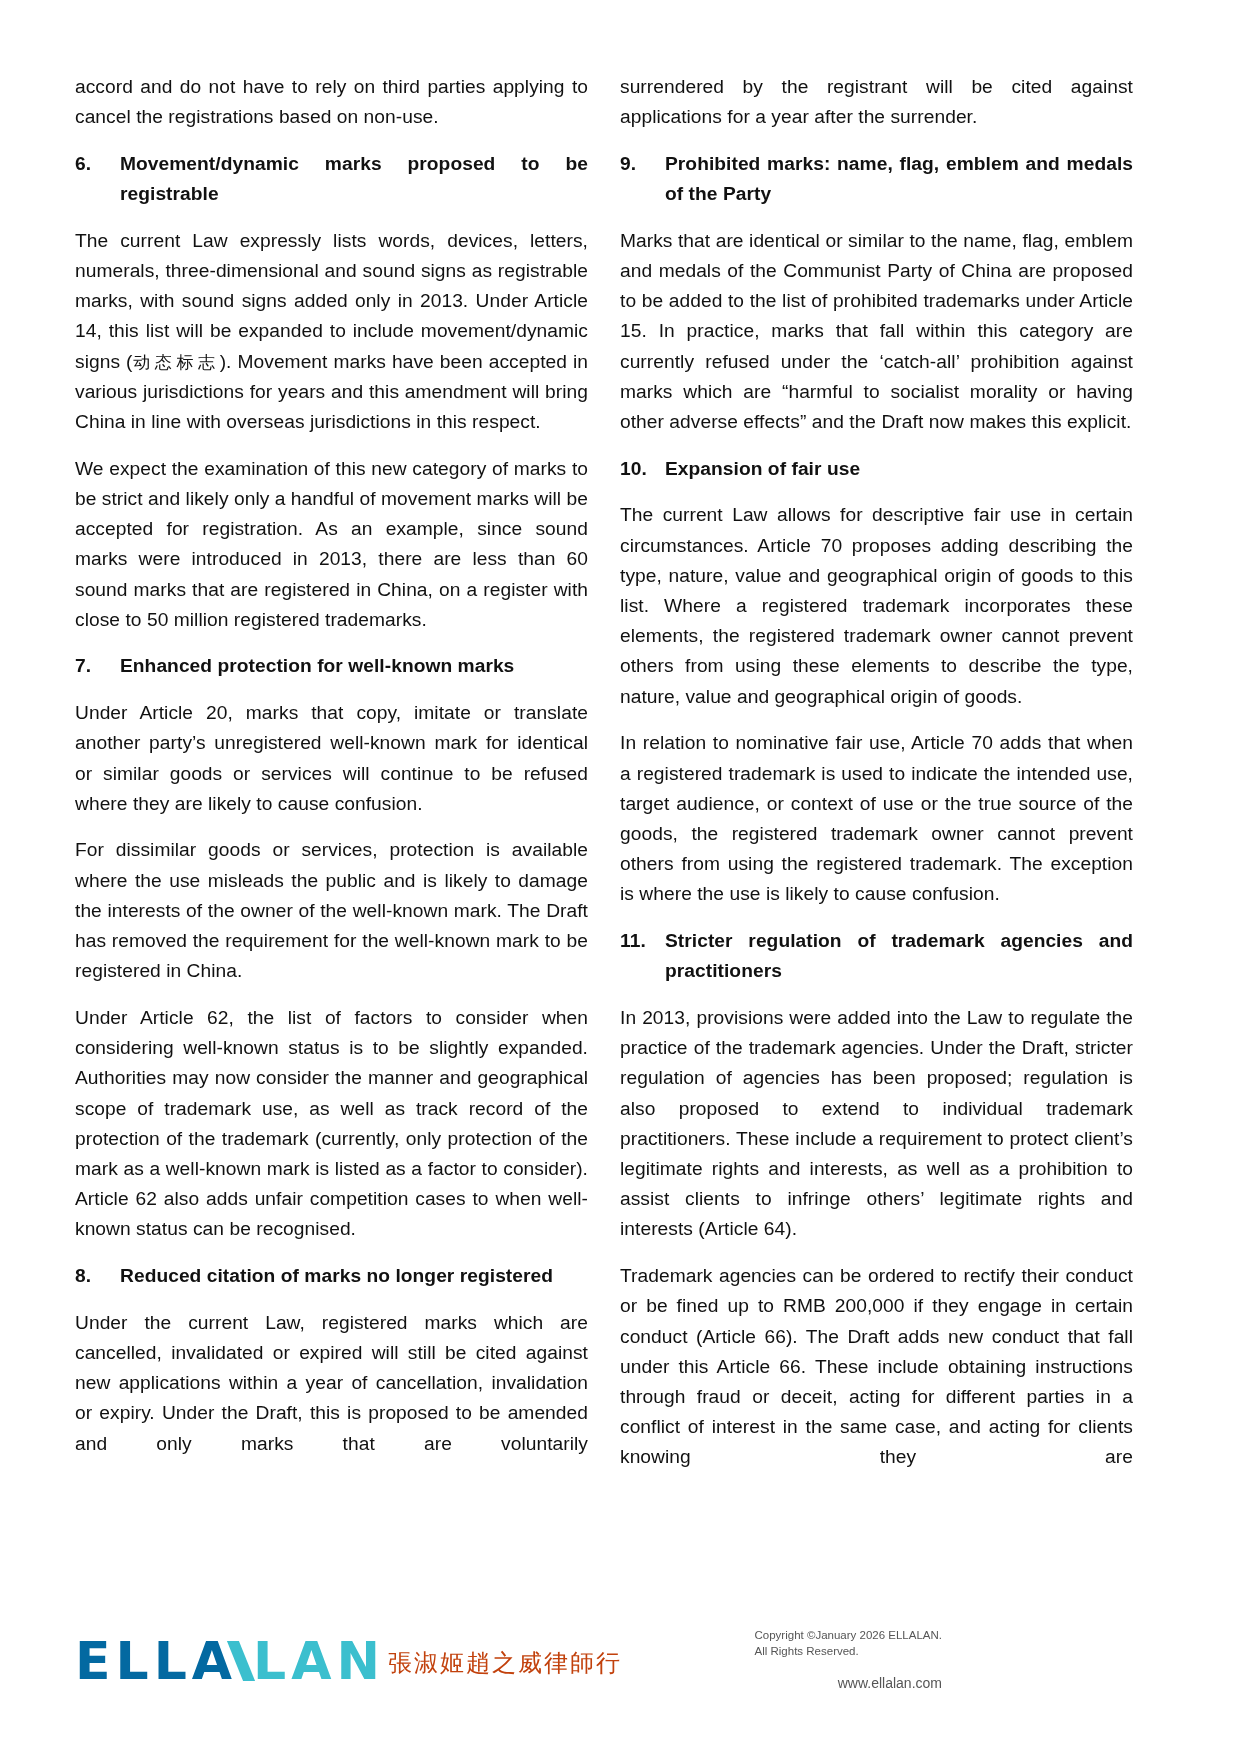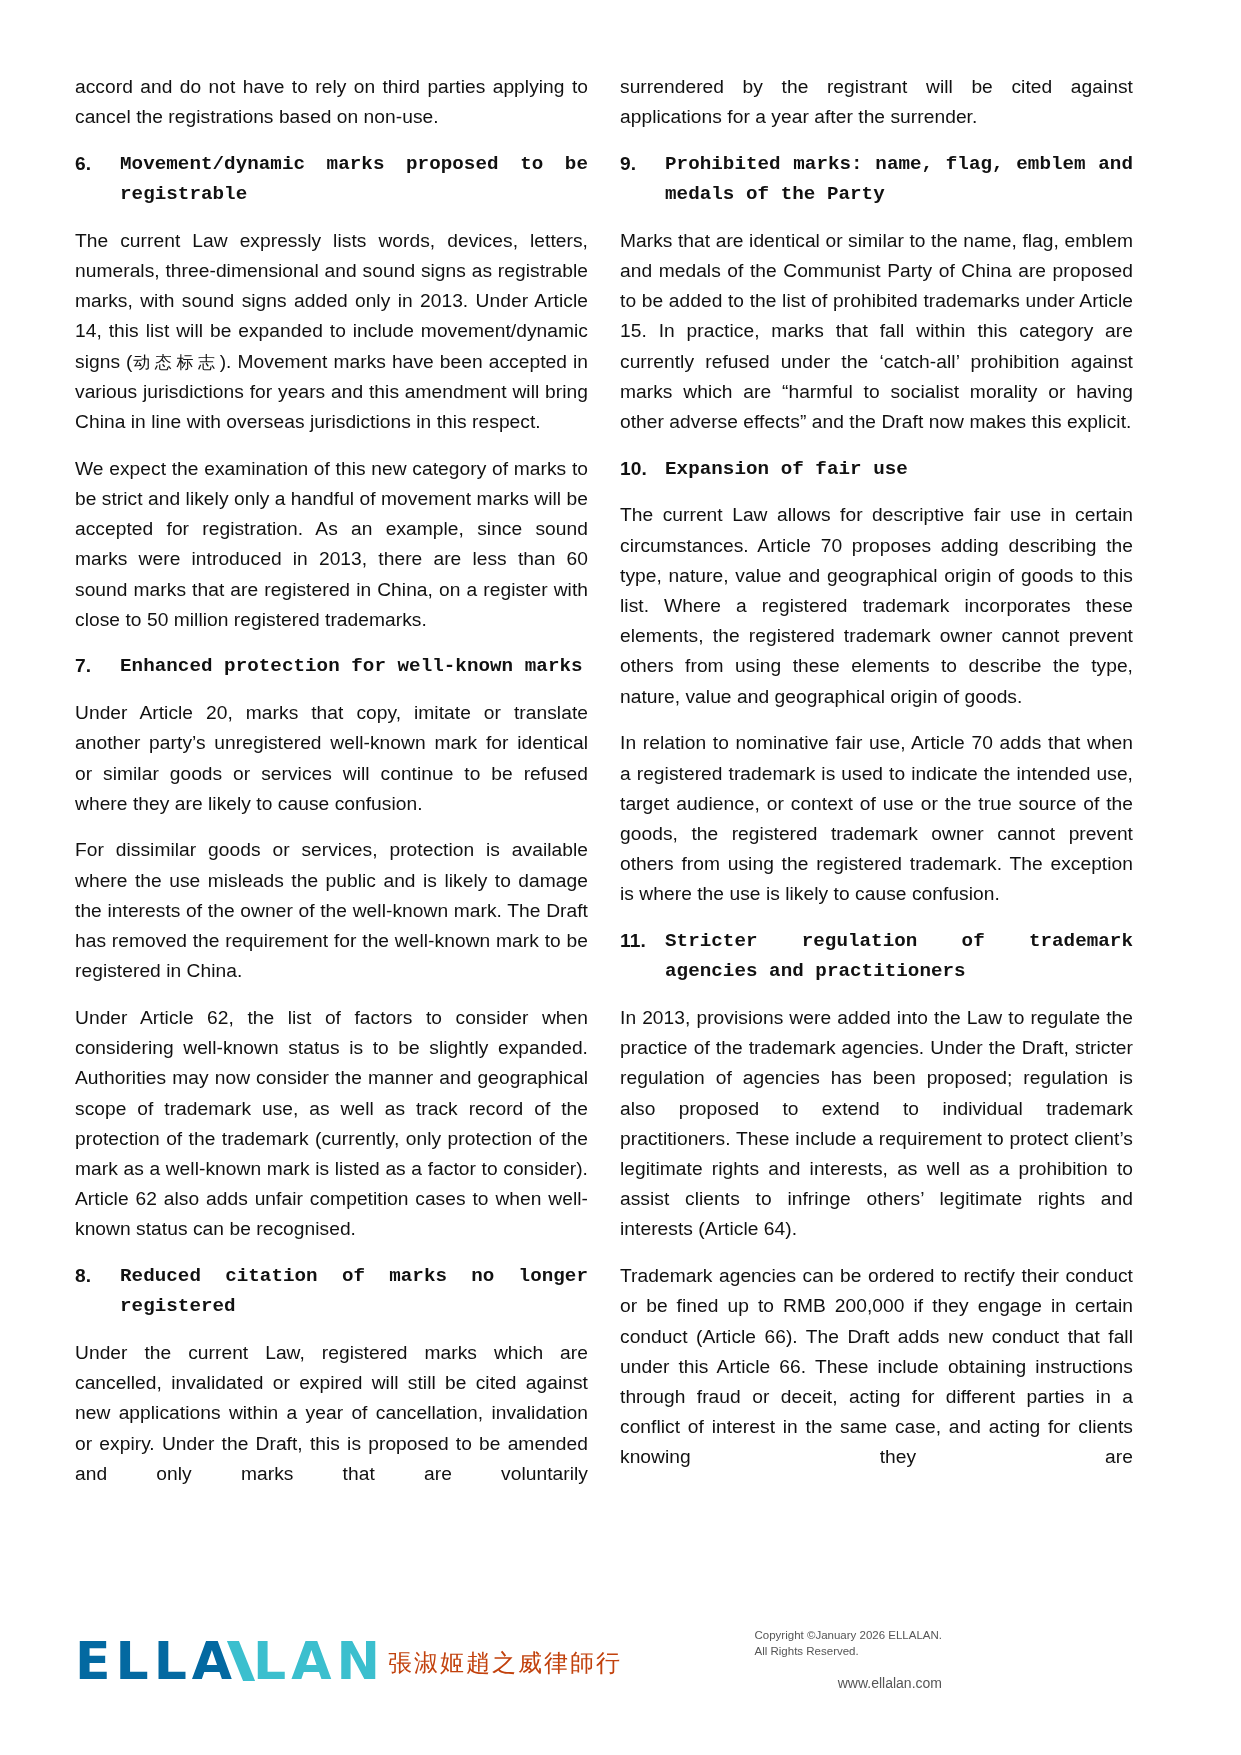--- a/index.html
+++ b/index.html
@@ -44,21 +44,20 @@
       line-height: 30.2px;
     }
     .heading .num {
       flex: 0 0 45px;
       width: 45px;
     }
     .heading .htext {
       flex: 1 1 auto;
       text-align: justify;
       text-align-last: left;
-      font-family: Liberation Mono, monospace;
     }
     .cjk {
       letter-spacing: 4px;
       font-family: "DejaVu Sans", sans-serif;
       font-size: 17px;
     }
     
     .footer-logo {
       position: absolute;
       left: 75px;

